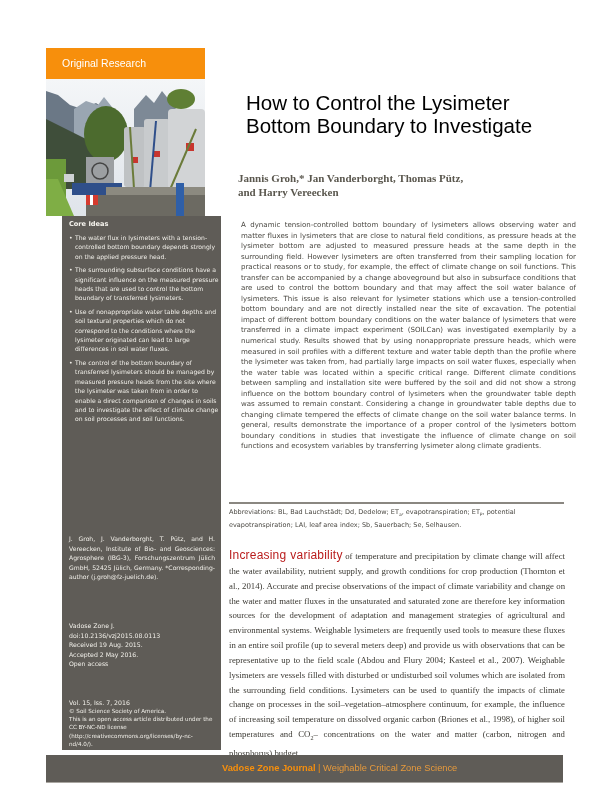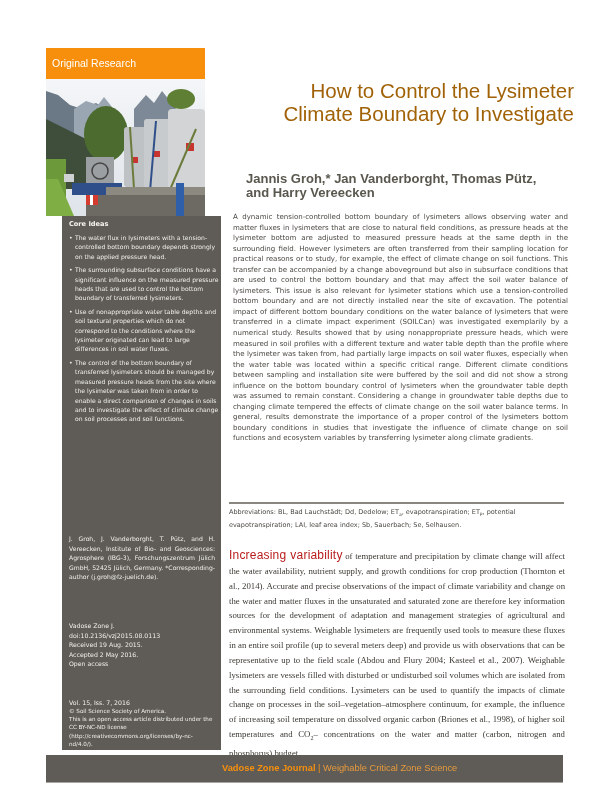--- a/index.html
+++ b/index.html
@@ -1,52 +1,52 @@
 <!DOCTYPE html>
 <html><head>
 <meta charset="utf-8">
 <style>
   html, body { margin:0; padding:0; background:#ffffff; }
   body { width:612px; height:792px; position:relative; overflow:hidden; }
   .sidebar-header {
     position:absolute; left:46px; top:48px; width:159px; height:31px;
     background:#f78f0c; color:#fff;
     font-family:"Liberation Sans", sans-serif; font-size:10.5px;
-    line-height:31px; padding-left:6px; box-sizing:border-box;
+    line-height:31px; padding-left:16px; box-sizing:border-box;
   }
   .photo { position:absolute; left:46px; top:79px; width:159px; height:137px; overflow:hidden; }
   .grey-panel {
     position:absolute; left:46px; top:216px; width:159px; height:534px;
     background:#5f5c57; color:#f1efe9;
     font-family:"DejaVu Sans", sans-serif;
     margin-left:16px;
   }
   .core-title { position:absolute; left:7px; top:4px; font-size:6.6px; font-weight:bold; color:#f6f4ee; }
   .core-list { position:absolute; left:7px; top:17px; width:150px; margin:0; padding:0; list-style:none; }
   .core-list li { font-size:6.1px; line-height:9.4px; position:relative; padding-left:6px; margin-bottom:4px; }
   .core-list li::before { content:"•"; position:absolute; left:0; top:0; }
   .affil { position:absolute; left:7px; top:318px; width:146px; font-size:6.1px; line-height:9.6px; text-align:justify; }
   .pubinfo { position:absolute; left:7px; top:405px; width:146px; font-size:6.2px; line-height:9.6px; }
   .license { position:absolute; left:7px; top:482px; width:146px; font-size:5.6px; line-height:8.2px; }
   .license .vol { font-size:6.2px; line-height:9px; }
 
   .title {
     position:absolute; left:230px; top:76px; width:340px;
     font-family:"Liberation Sans", sans-serif; font-size:20.5px; line-height:22.5px;
-    color:#a16207; margin:4px; font-weight:normal;text-align:right;
+    color:#000000; margin:16px; font-weight:normal;
   }
   .authors {
-    position:absolute; left:246px; top:172px; width:340px;
-    font-family:Liberation Sans, sans-serif; font-weight:bold; font-size:13px; line-height:13.5px;
+    position:absolute; left:238px; top:172px; width:340px;
+    font-family:Liberation Serif, serif; font-weight:bold; font-size:11px; line-height:13.5px;
     color:#5a574e;
   }
   .abstract {
     position:absolute; left:229px; top:208px; width:335px;
     font-family:"DejaVu Sans", sans-serif; font-size:7.05px; line-height:10.55px;
-    color:#4a4842; text-align:justify; margin:4px;
+    color:#4a4842; text-align:justify; margin:12px;
   }
   .rule { position:absolute; left:229px; top:502px; width:335px; height:1.5px; background:#8a8781; }
   .abbrev {
     position:absolute; left:229px; top:507px; width:335px;
     font-family:"DejaVu Sans", sans-serif; font-size:6.5px; line-height:10px; color:#4a4842;
   }
   .body-text {
     position:absolute; left:229px; top:548px; width:336px;
     font-family:"Liberation Serif", serif; font-size:8.75px; line-height:14.85px;
     color:#3b3933; text-align:justify; margin:0;
@@ -129,21 +129,21 @@
 
   <div class="license">
     <div class="vol">Vol. 15, Iss. 7, 2016</div>
     <div>© Soil Science Society of America.</div>
     <div>This is an open access article distributed under the CC BY-NC-ND license (http://creativecommons.org/licenses/by-nc-nd/4.0/).</div>
   </div>
 </div>
 
 <h1 class="title">
   <span>How to Control the Lysimeter</span><br>
-  <span>Climate Boundary to Investigate</span><br>
+  <span>Bottom Boundary to Investigate</span><br>
   <br>
 </h1>
 
 <div class="authors">
   <span>Jannis Groh,* Jan Vanderborght, Thomas Pütz,</span><br>
   <span>and Harry Vereecken</span>
 </div>
 
 <p class="abstract">A dynamic tension-controlled bottom boundary of lysimeters allows observing water and matter fluxes in lysimeters that are close to natural field conditions, as pressure heads at the lysimeter bottom are adjusted to measured pressure heads at the same depth in the surrounding field. However lysimeters are often transferred from their sampling location for practical reasons or to study, for example, the effect of climate change on soil functions. This transfer can be accompanied by a change aboveground but also in subsurface conditions that are used to control the bottom boundary and that may affect the soil water balance of lysimeters. This issue is also relevant for lysimeter stations which use a tension-controlled bottom boundary and are not directly installed near the site of excavation. The potential impact of different bottom boundary conditions on the water balance of lysimeters that were transferred in a climate impact experiment (SOILCan) was investigated exemplarily by a numerical study. Results showed that by using nonappropriate pressure heads, which were measured in soil profiles with a different texture and water table depth than the profile where the lysimeter was taken from, had partially large impacts on soil water fluxes, especially when the water table was located within a specific critical range. Different climate conditions between sampling and installation site were buffered by the soil and did not show a strong influence on the bottom boundary control of lysimeters when the groundwater table depth was assumed to remain constant. Considering a change in groundwater table depths due to changing climate tempered the effects of climate change on the soil water balance terms. In general, results demonstrate the importance of a proper control of the lysimeters bottom boundary conditions in studies that investigate the influence of climate change on soil functions and ecosystem variables by transferring lysimeter along climate gradients.</p>
 

